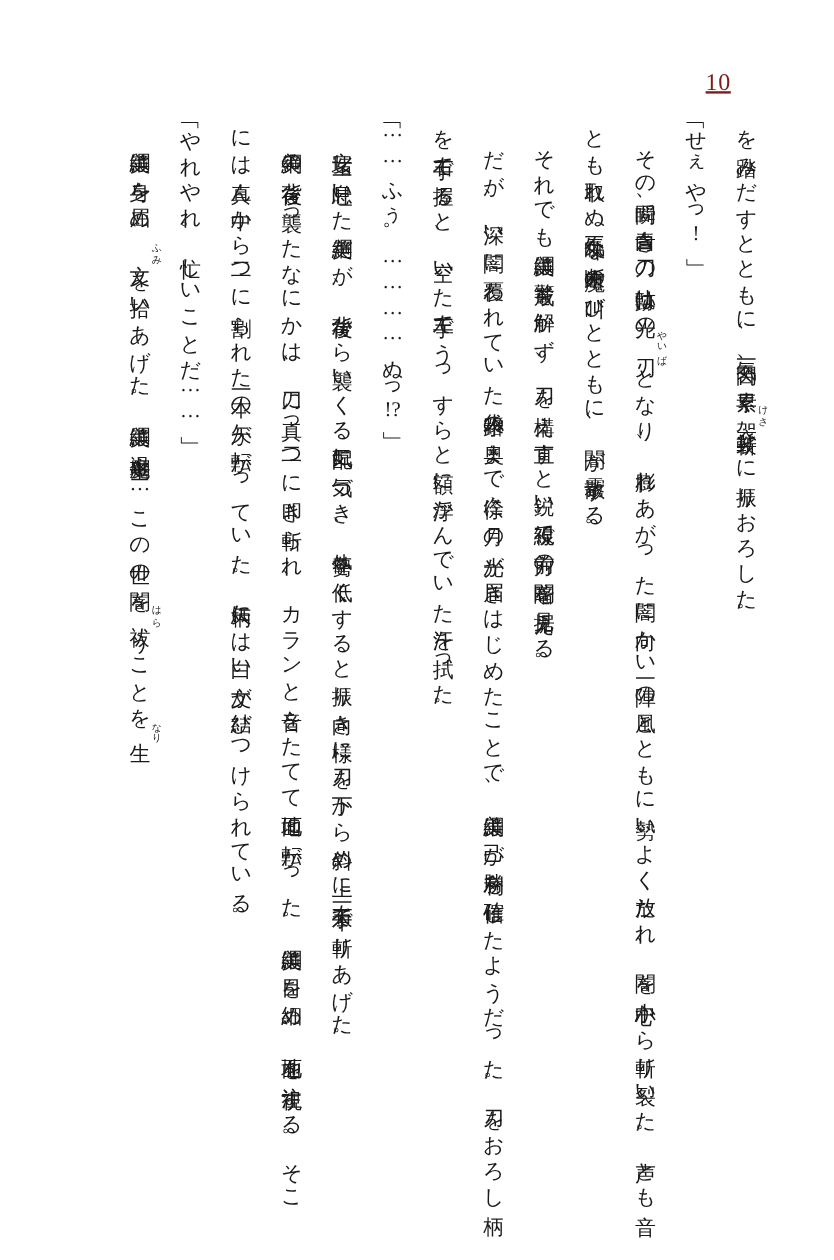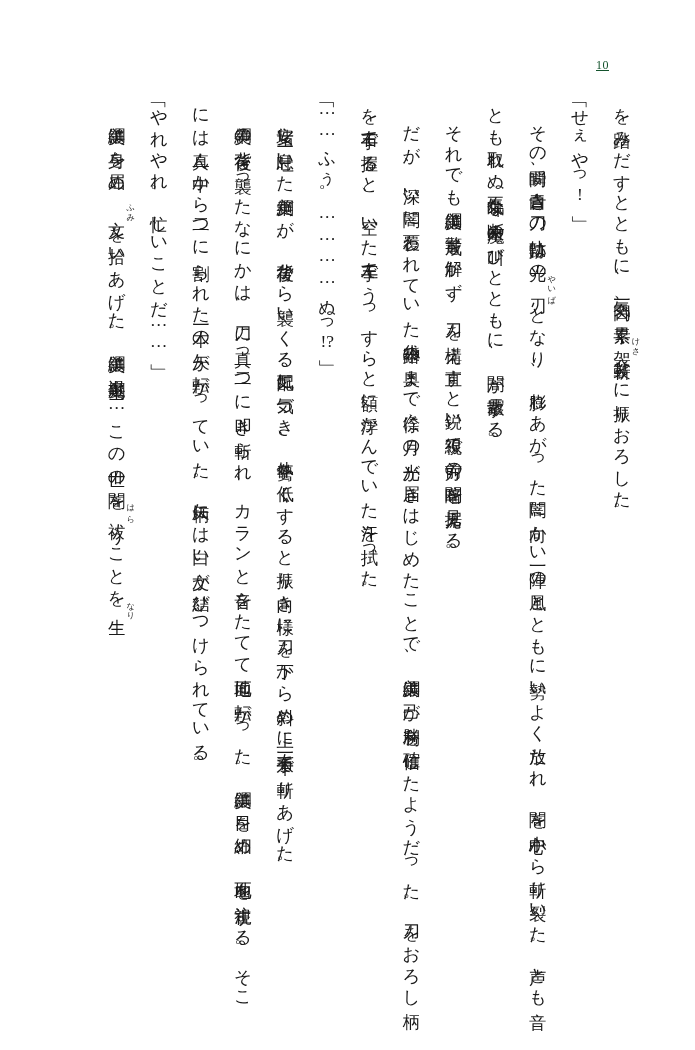--- a/index.html
+++ b/index.html
@@ -20,23 +20,23 @@
     left: 0;
     top: 0;
     width: 695px;
     height: 1050px;
     background: #ffffff;
   }
   #page-number {
     position: absolute;
     top: 58px;
     right: 86px;
-    font-size: 12px;
+    font-size: 20px;
     letter-spacing: 0.5px;
-    color: #14532d;
+    color: #7f1d1d;
     font-family: "Liberation Serif", "DejaVu Serif", serif;
     text-decoration: underline;
   }
   
   #text-body {
     position: absolute;
     top: 96px;
     right: 52px;
     left: 48px;
     height: 905px;

